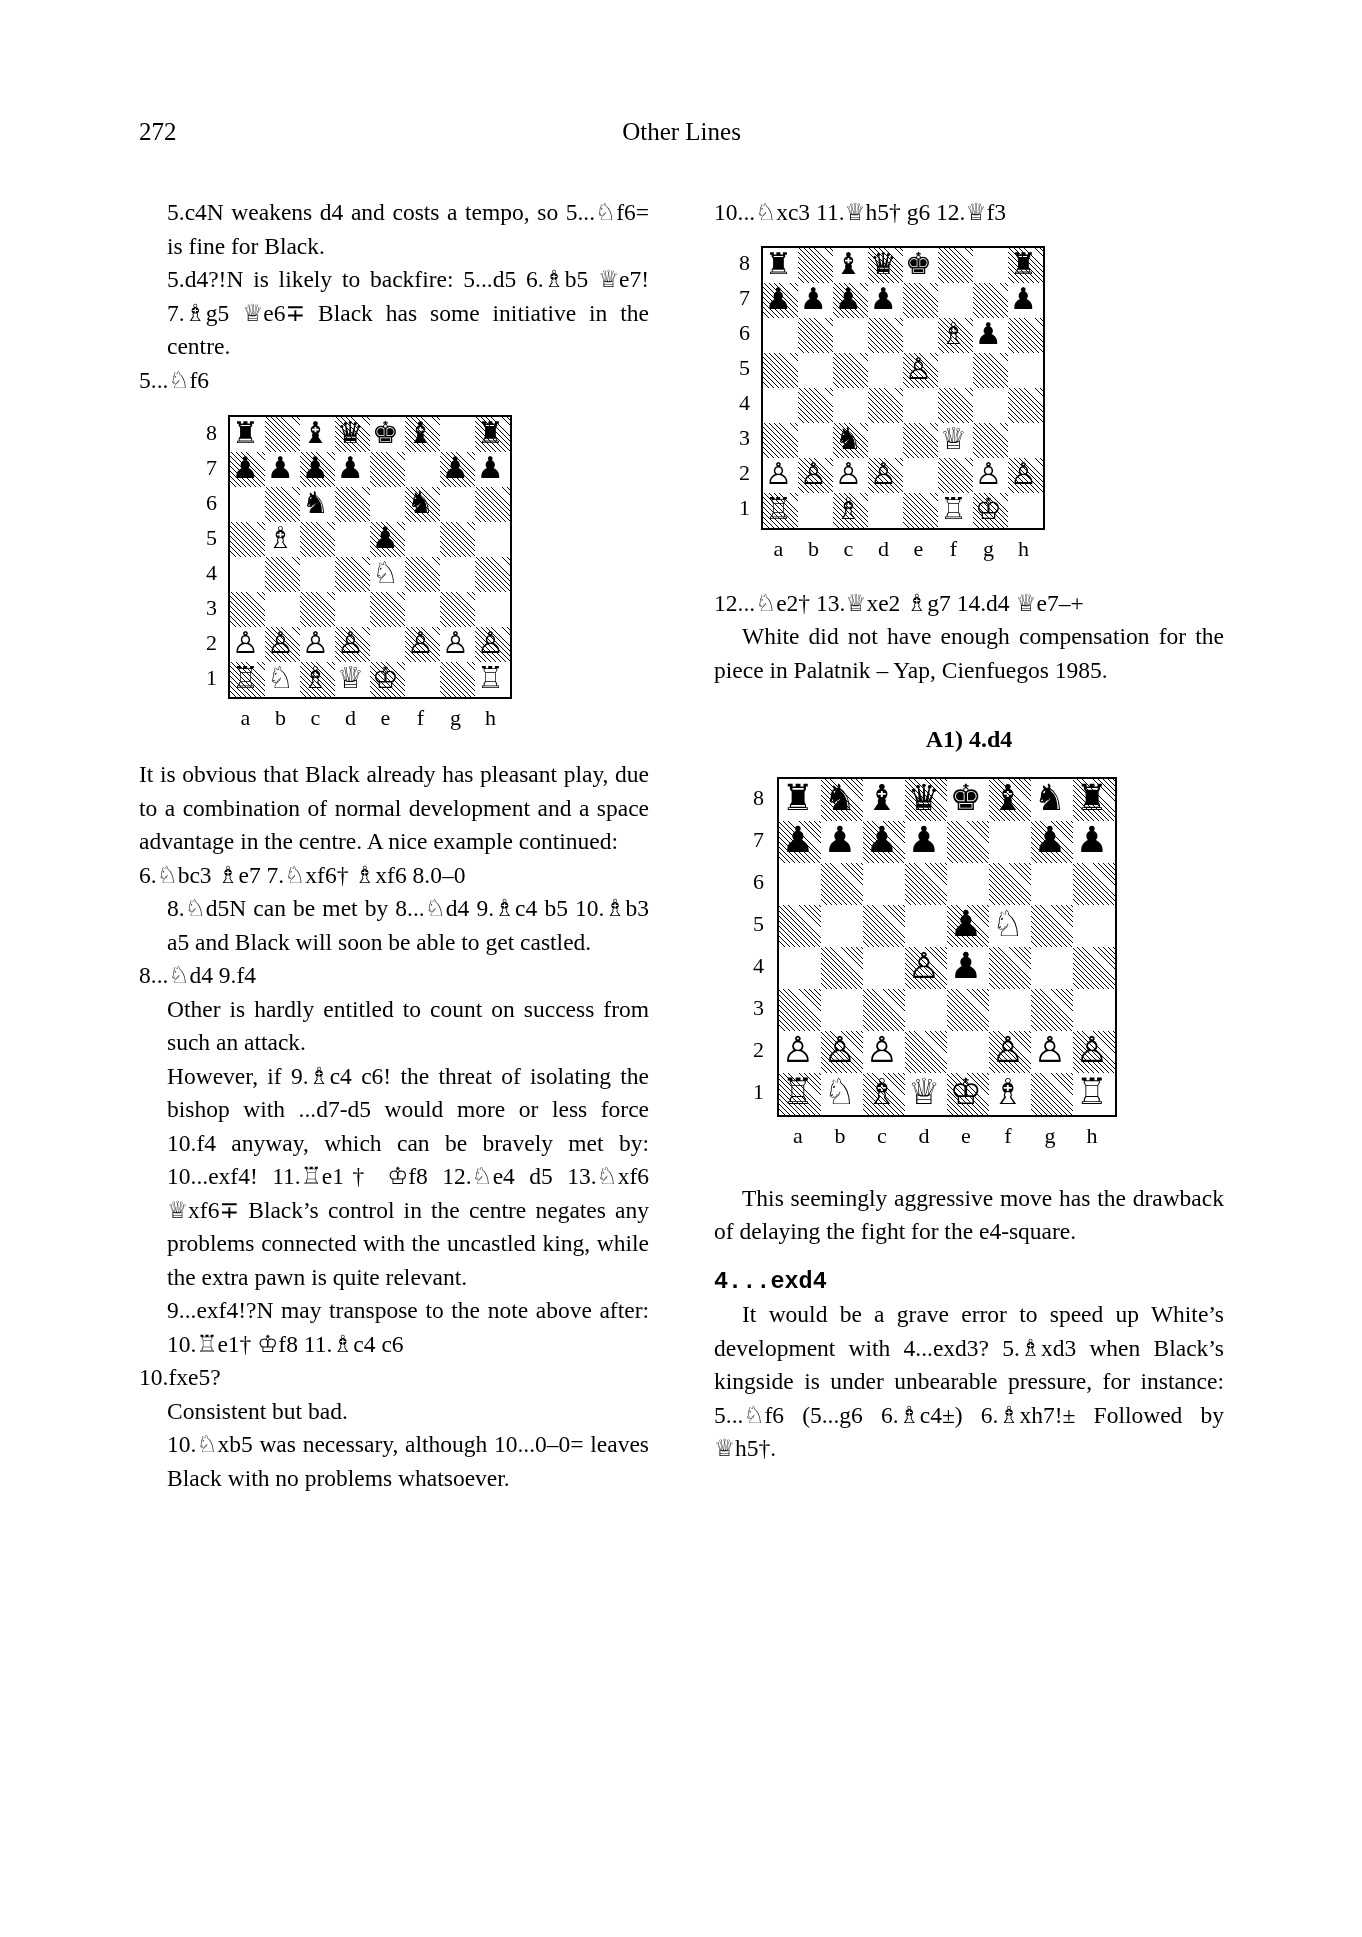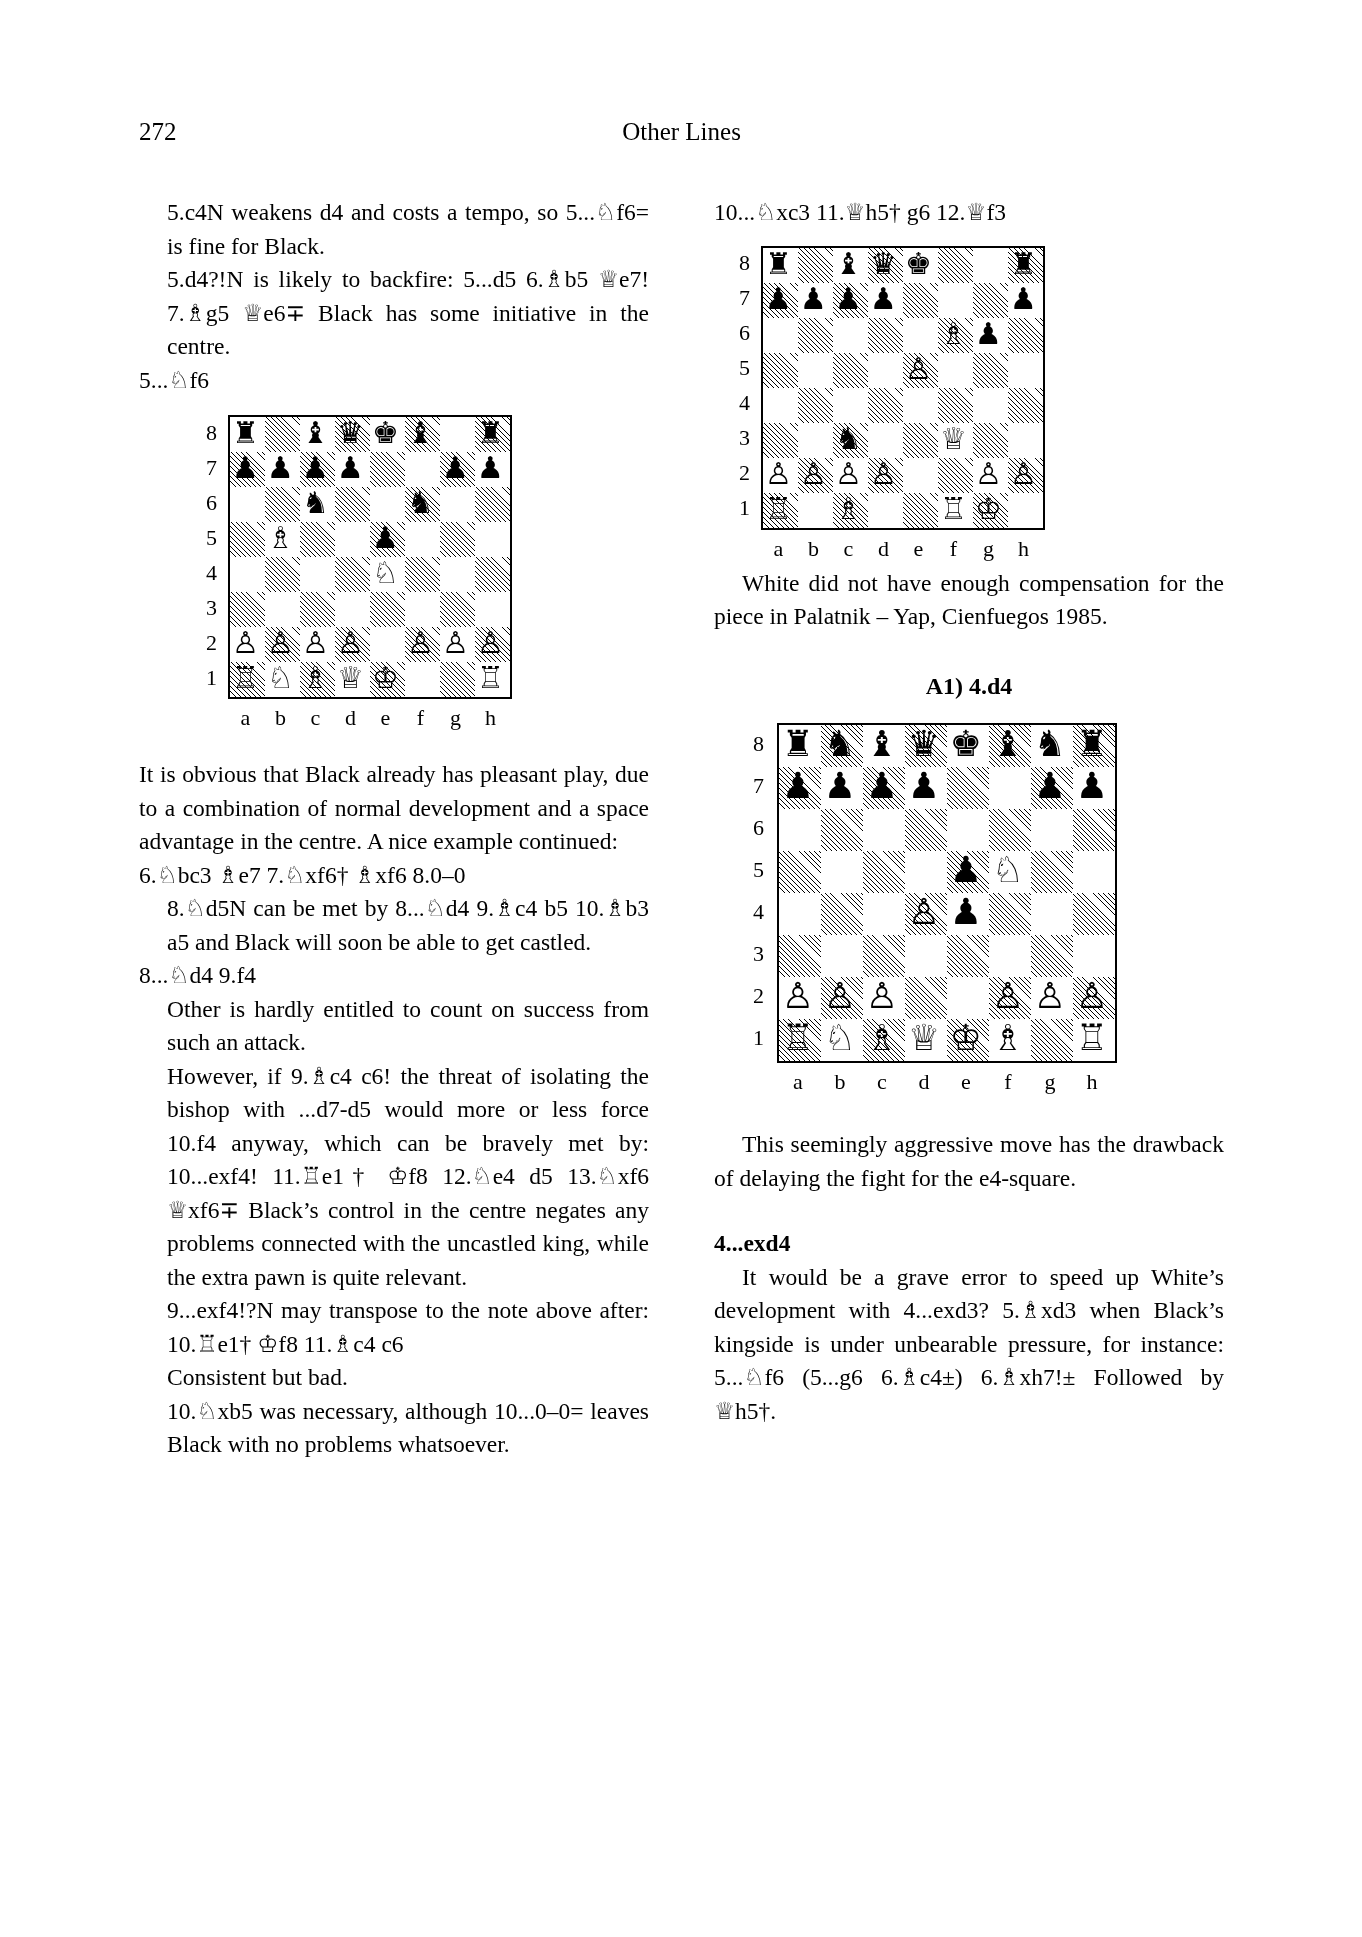--- a/index.html
+++ b/index.html
@@ -244,20 +244,21 @@
           <div class="file-lab" style="left: 282px; top: 290px; width: 35px;">h</div>
         </div>
 
       <p class="flush" style="margin-top:22px;">It is obvious that Black already has pleasant play, due to a combination of normal development and a space advantage in the centre. A nice example continued:</p>
       <p class="flush">6.♘bc3 ♗e7 7.♘xf6† ♗xf6 8.0–0</p>
       <p class="hang">8.♘d5N can be met by 8...♘d4 9.♗c4 b5 10.♗b3 a5 and Black will soon be able to get castled.</p>
       <p class="flush">8...♘d4 9.f4</p>
       <p class="hang">Other is hardly entitled to count on success from such an attack.</p>
       <p class="hang">However, if 9.♗c4 c6! the threat of isolating the bishop with ...d7-d5 would more or less force 10.f4 anyway, which can be bravely met by: 10...exf4! 11.♖e1† ♔f8 12.♘e4 d5 13.♘xf6 ♕xf6∓ Black’s control in the centre negates any problems connected with the uncastled king, while the extra pawn is quite relevant.</p>
       <p class="hang">9...exf4!?N may transpose to the note above after: 10.♖e1† ♔f8 11.♗c4 c6</p>
+      <p class="flush">10.fxe5?</p>
       <p class="hang">Consistent but bad.</p>
       <p class="hang">10.♘xb5 was necessary, although 10...0–0= leaves Black with no problems whatsoever.</p>
     </div>
 
     <div class="col col-right">
       <p class="flush">10...♘xc3 11.♕h5† g6 12.♕f3</p>
 
       <div class="board-wrap" id="board-2-wrap" style="margin: 16px 0px 0px 10px; height: 321px; width: 321px;">
           <div class="board" style="position: absolute; left: 37px; top: 0px; width: 280px; height: 280px;">
             <div class="sq light" style="left: 0px; top: 0px; width: 35px; height: 35px;"></div>
@@ -361,20 +362,21 @@
           <div class="file-lab" style="left: 37px; top: 290px; width: 35px;">a</div>
           <div class="file-lab" style="left: 72px; top: 290px; width: 35px;">b</div>
           <div class="file-lab" style="left: 107px; top: 290px; width: 35px;">c</div>
           <div class="file-lab" style="left: 142px; top: 290px; width: 35px;">d</div>
           <div class="file-lab" style="left: 177px; top: 290px; width: 35px;">e</div>
           <div class="file-lab" style="left: 212px; top: 290px; width: 35px;">f</div>
           <div class="file-lab" style="left: 247px; top: 290px; width: 35px;">g</div>
           <div class="file-lab" style="left: 282px; top: 290px; width: 35px;">h</div>
         </div>
 
+      <p class="flush" style="margin-top:20px;">12...♘e2† 13.♕xe2 ♗g7 14.d4 ♕e7–+</p>
       <p class="indent">White did not have enough compensation for the piece in Palatnik – Yap, Cienfuegos 1985.</p>
 
       <p class="centerline" style="margin-top:36px;">A1) 4.d4</p>
 
       <div class="board-wrap" id="board-3-wrap" style="margin: 20px 0px 0px 24px; height: 379px; width: 379px;">
           <div class="board" style="position: absolute; left: 39px; top: 0px; width: 336px; height: 336px;">
             <div class="sq light" style="left: 0px; top: 0px; width: 42px; height: 42px;"></div>
             <div class="sq dark" style="left: 42px; top: 0px; width: 42px; height: 42px;"></div>
             <div class="sq light" style="left: 84px; top: 0px; width: 42px; height: 42px;"></div>
             <div class="sq dark" style="left: 126px; top: 0px; width: 42px; height: 42px;"></div>
@@ -483,18 +485,18 @@
           <div class="file-lab" style="left: 123px; top: 346px; width: 42px;">c</div>
           <div class="file-lab" style="left: 165px; top: 346px; width: 42px;">d</div>
           <div class="file-lab" style="left: 207px; top: 346px; width: 42px;">e</div>
           <div class="file-lab" style="left: 249px; top: 346px; width: 42px;">f</div>
           <div class="file-lab" style="left: 291px; top: 346px; width: 42px;">g</div>
           <div class="file-lab" style="left: 333px; top: 346px; width: 42px;">h</div>
         </div>
 
       <p class="indent" style="margin-top:26px;">This seemingly aggressive move has the drawback of delaying the fight for the e4-square.</p>
 
-      <p class="flush bold" style="margin-top:32px;">4...exd4</p>
+      <p class="flush bold" style="margin-top:16px;font-family:Liberation Mono, monospace;">4...exd4</p>
       <p class="indent">It would be a grave error to speed up White’s development with 4...exd3? 5.♗xd3 when Black’s kingside is under unbearable pressure, for instance: 5...♘f6 (5...g6 6.♗c4±) 6.♗xh7!± Followed by ♕h5†.</p>
     </div>
 
   </div>
 </div>
 
 </body></html>

